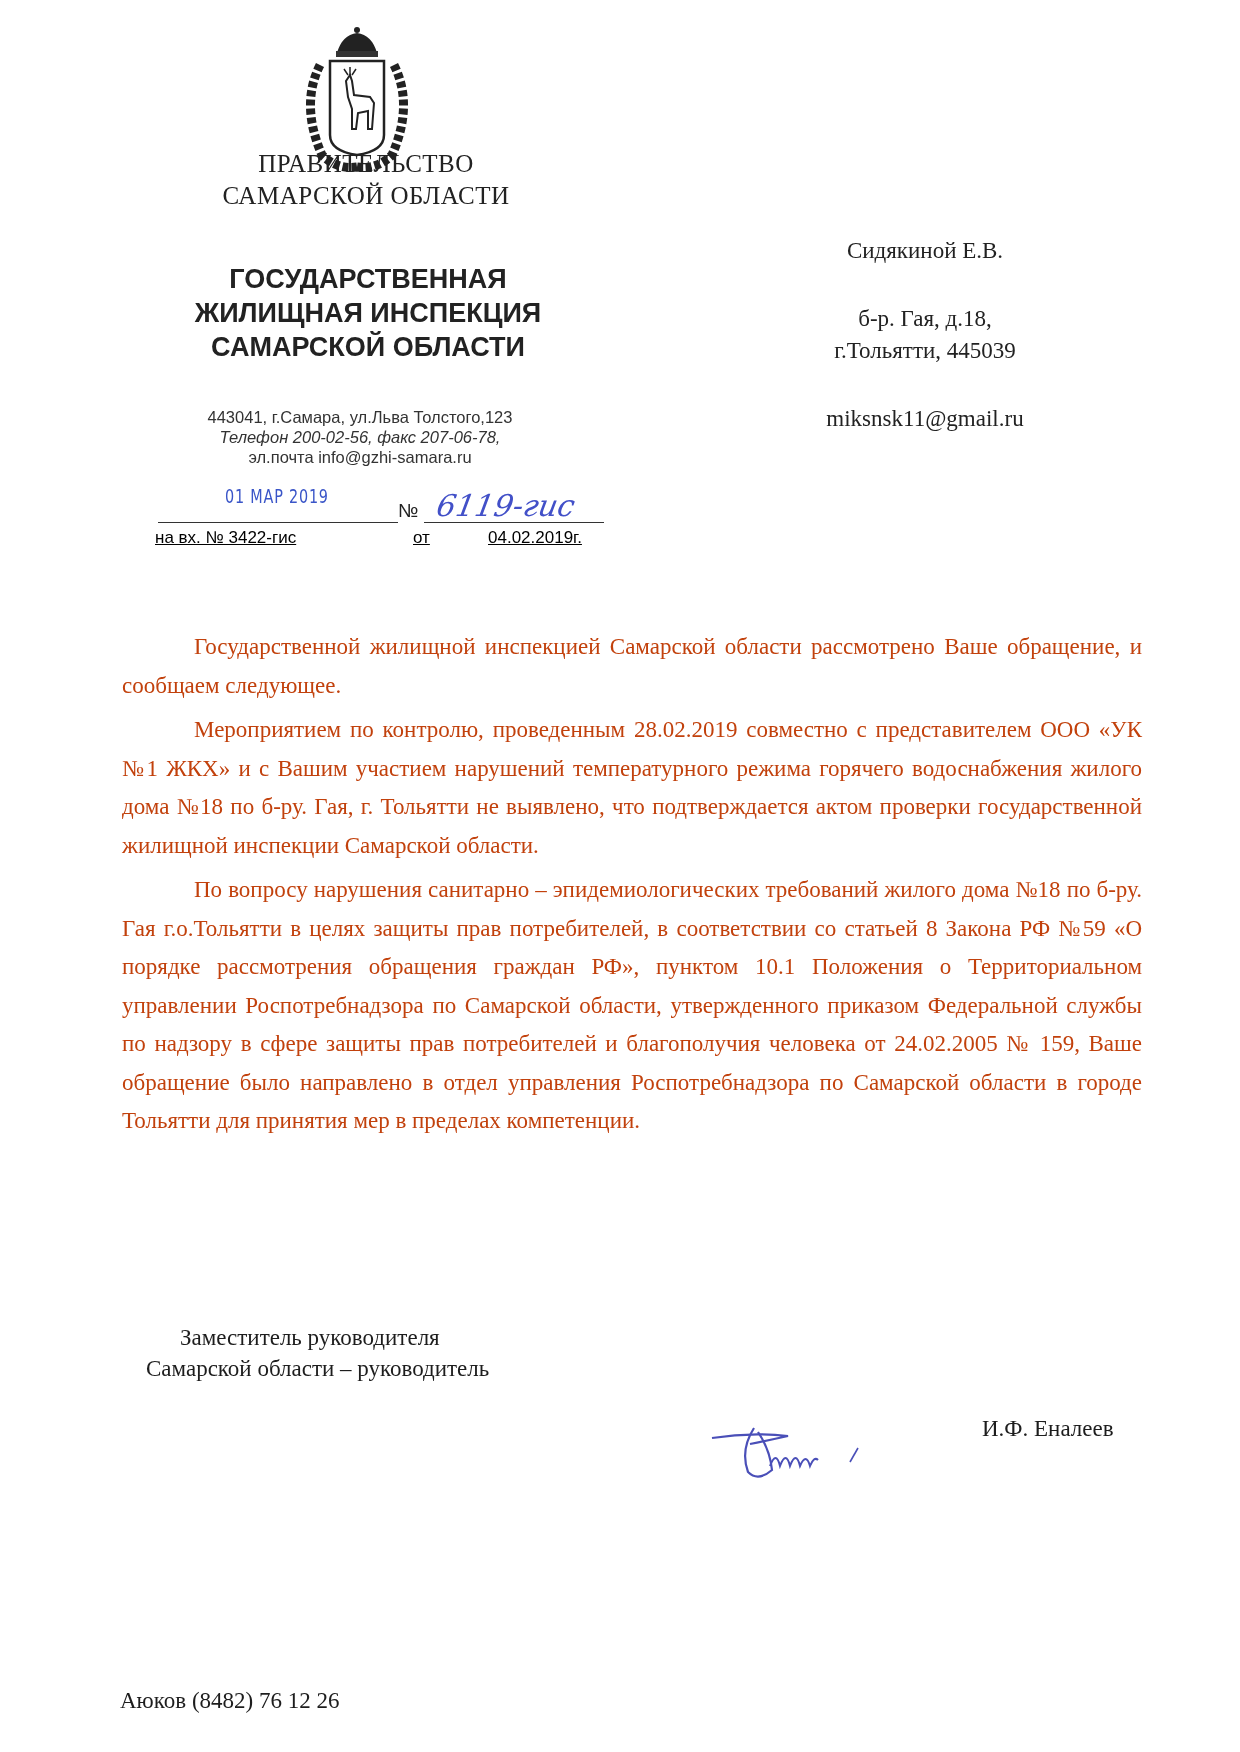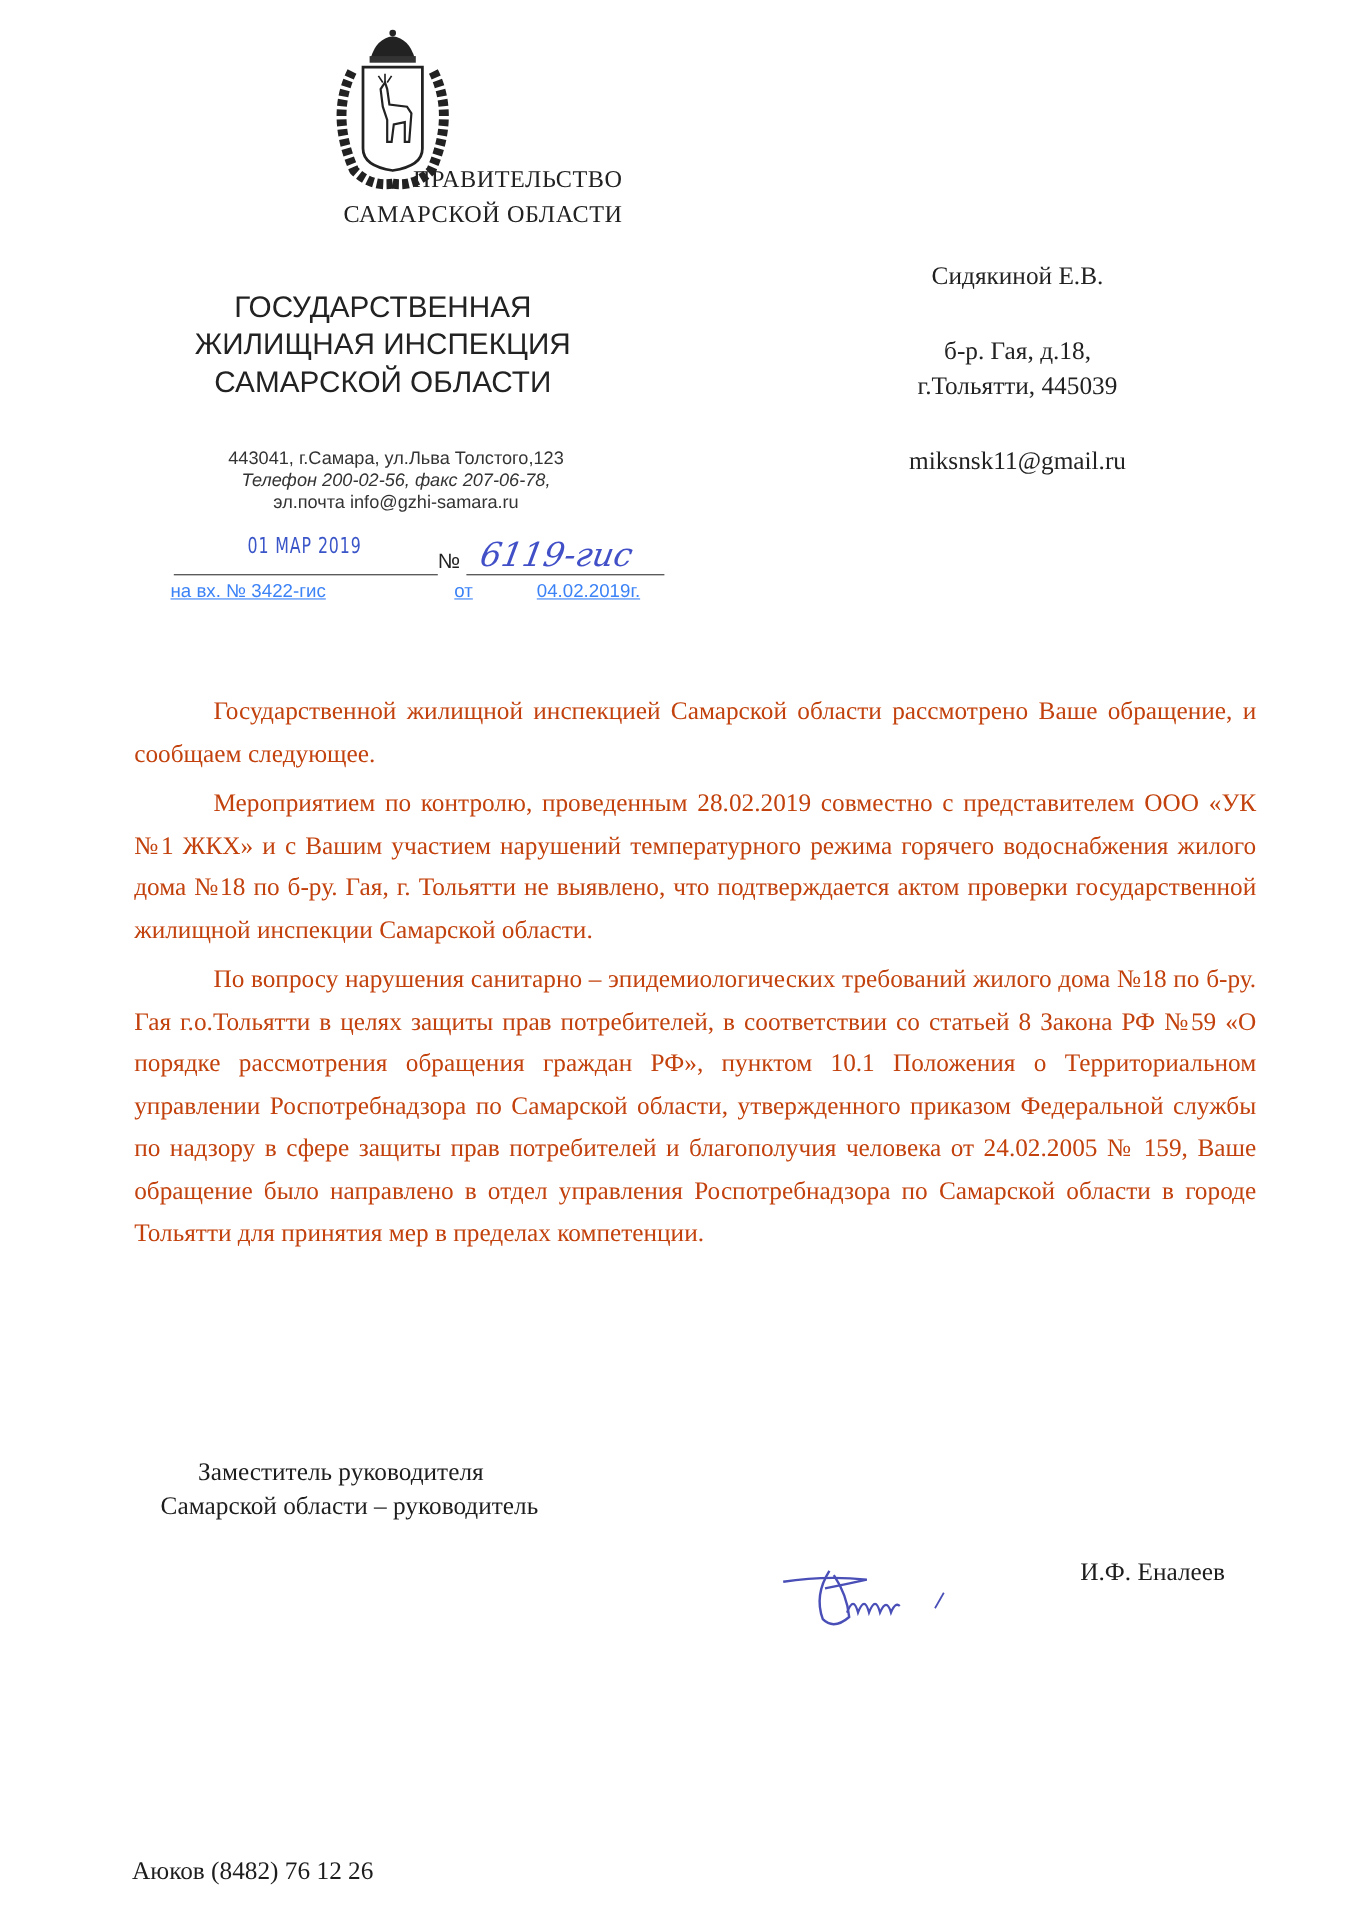--- a/index.html
+++ b/index.html
@@ -2,29 +2,29 @@
 <html><head>
   <meta charset="utf-8">
   <style>
     html, body { margin: 0; padding: 0; background: #ffffff; }
     body { width: 1240px; height: 1752px; position: relative; overflow: hidden; color: #1a1a1a; }
     .abs { position: absolute; }
     .serif { font-family: "Liberation Serif", "DejaVu Serif", serif; }
     .sans { font-family: "Liberation Sans", "DejaVu Sans", sans-serif; }
 
     #emblem { left: 292px; top: 25px; width: 130px; height: 150px; }
-    .gov-title { left: 146px; width: 420px; text-align: right; font-size: 22px; color: #222; letter-spacing: 0.5px; }
-    .insp-title { left: 128px; width: 440px; text-align: center; font-size: 27px; font-weight: normal; color: #222; line-height: 34px; }
+    .gov-title { left: 156px; width: 420px; text-align: center; font-size: 25px; color: #222; letter-spacing: 0.5px; }
+    .insp-title { left: 148px; width: 440px; text-align: center; font-size: 27px; font-weight: bold; color: #222; line-height: 34px; }
     .contacts { left: 150px; width: 420px; text-align: center; font-size: 16.5px; color: #333; line-height: 20px; }
 
     .stamp-date { left: 225px; top: 484px; font-size: 20px; color: #3a55c8; font-family: "DejaVu Sans Condensed", "DejaVu Sans", sans-serif; transform: scaleX(0.8); transform-origin: left; letter-spacing: 1px; }
     .num-label { left: 398px; top: 500px; font-size: 19px; color: #222; }
     .num-hand { left: 437px; top: 488px; font-size: 30px; color: #4250c8; font-style: italic; font-family: "DejaVu Serif", serif; transform: skewX(-10deg); }
     .line { background: #333; height: 1px; }
-    .ref-row { top: 528px; font-size: 17px; color: #3b82f6; text-decoration: underline; }
+    .ref-row { top: 528px; font-size: 17px; color: #000000; text-decoration: underline; }
 
     .addr { left: 760px; width: 330px; text-align: center; font-size: 23px; color: #222; }
 
     .body-text { left: 122px; width: 1020px; font-size: 23px; line-height: 38.5px; text-align: justify; color: #c2410c; }
     .body-text p { margin: 0 0 0 0; text-indent: 72px; }
     .body-text p + p { margin-top: 6px; }
 
     .sig-block { left: 110px; width: 560px; font-size: 23px; line-height: 31px; color: #1d1d1d; }
     .sig-line { display: block; }
     #signature { left: 710px; top: 1410px; width: 220px; height: 80px; }

